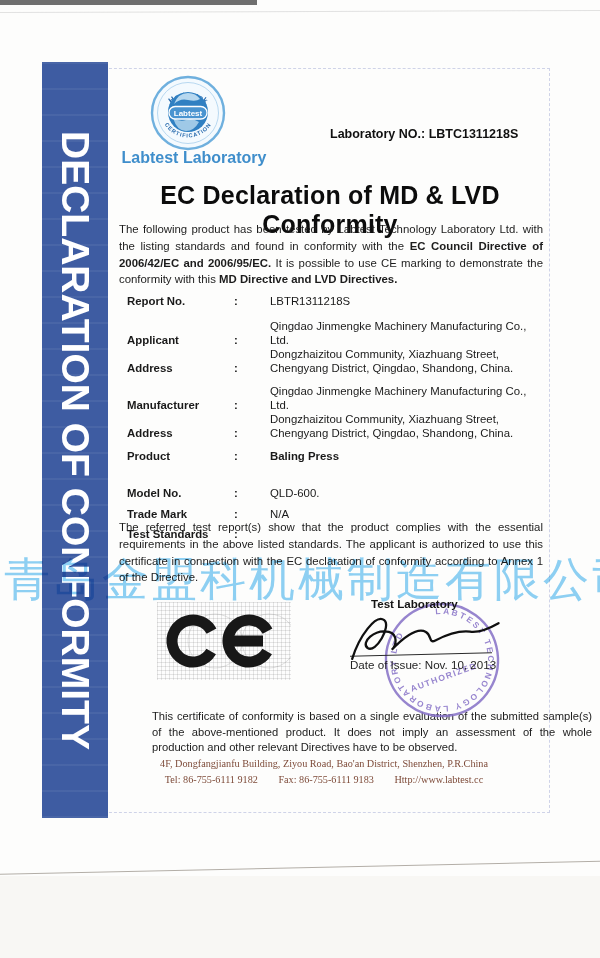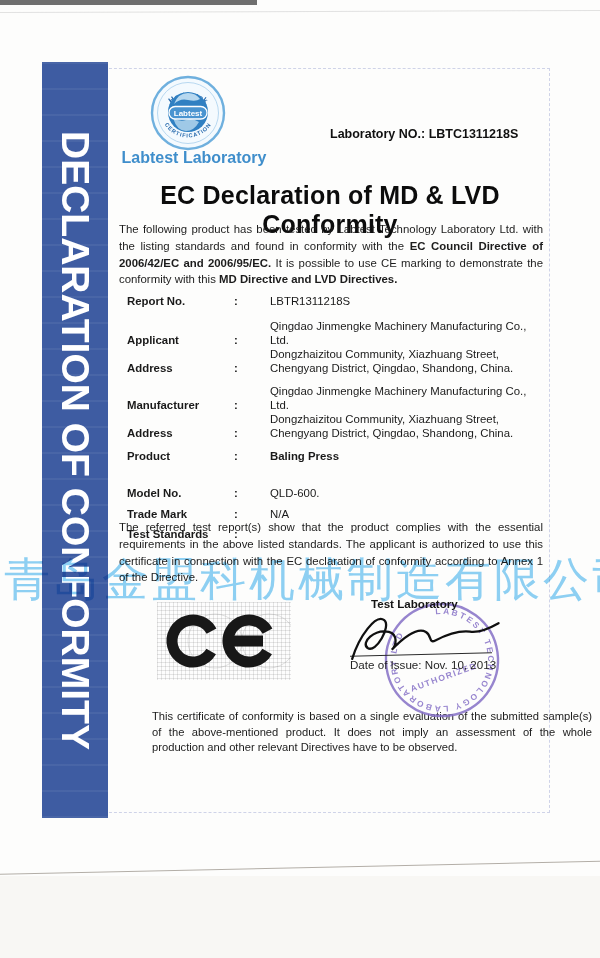--- a/index.html
+++ b/index.html
@@ -195,14 +195,22 @@
 
   <svg class="sig" width="160" height="58" viewBox="0 0 160 58">
     <path d="M 6 50 C 14 28, 32 6, 40 13 C 47 19, 30 46, 22 40 C 15 34, 30 21, 44 25 C 53 28, 51 39, 46 43
              C 60 30, 73 22, 81 27 C 87 31, 83 39, 90 36 C 101 31, 113 27, 125 29 C 135 31, 146 26, 154 22" fill="none" stroke="#101010" stroke-width="2.3" stroke-linecap="round"></path>
   </svg>
   <div class="sig-line"></div>
   <div class="date-issue">Date of Issue: Nov. 10, 2013</div>
 
   <p class="para body3">This certificate of conformity is based on a single evaluation of the submitted sample(s) of the above-mentioned product. It does not imply an assessment of the whole production and other relevant Directives have to be observed.</p>
 
+  <div class="footer">
+    <div>4F, Dongfangjianfu Building, Ziyou Road, Bao'an District, Shenzhen, P.R.China</div>
+    <div class="contacts">
+      <span>Tel: 86-755-6111 9182</span>
+      <span>Fax: 86-755-6111 9183</span>
+      <span>Http://www.labtest.cc</span>
+    </div>
+  </div>
 
 </div>
 
 </body></html>

